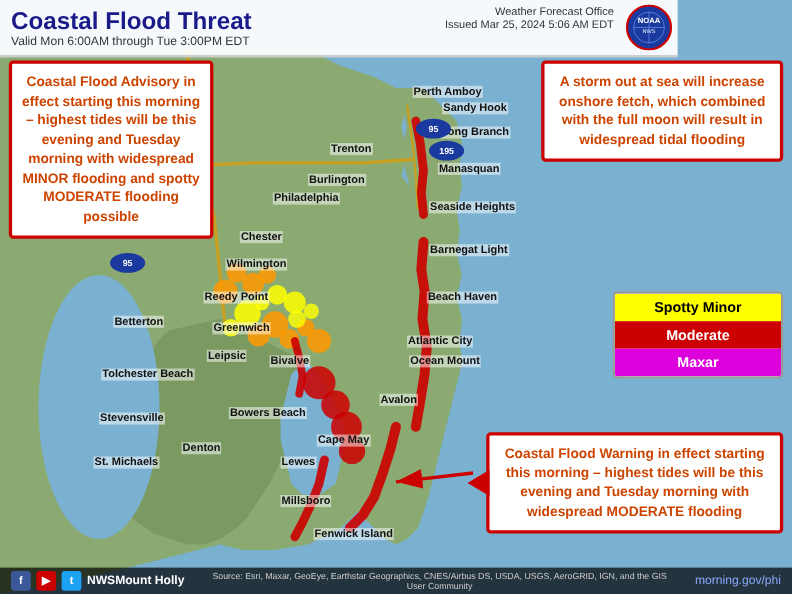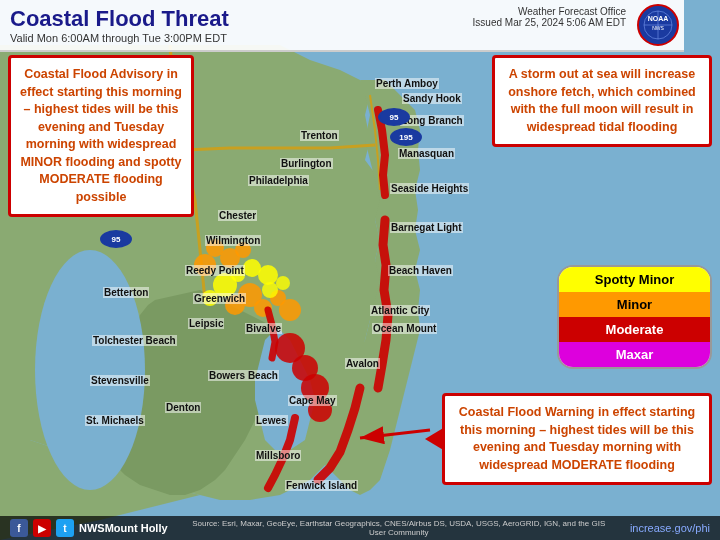--- a/index.html
+++ b/index.html
@@ -17,21 +17,21 @@
       top: 0; left: 0;
       width: 720px;
       height: 540px;
       background: linear-gradient(160deg, #3a6b9a 0%, #4a7aaa 20%, #5a8abb 40%, #6a9acc 60%, #4a7aaa 80%, #3a6b9a 100%);
     }
 
     
     #header {
       position: absolute;
       top: 0; left: 0;
-      width: 684px;
+      width: 616px;
       background: rgba(255,255,255,0.92);
       padding: 6px 10px;
       display: flex;
       justify-content: space-between;
       align-items: flex-start;
       border-bottom: 2px solid #ccc;
     }
 
     #title-block {
       flex: 1;
@@ -135,21 +135,21 @@
     }
 
     
     #legend {
       position: absolute;
       top: 265px;
       right: 8px;
       width: 155px;
       background: white;
       border: 2px solid #999;
-      border-radius: 16px;
+      border-radius: 4px;
       overflow: hidden;
     }
 
     .legend-item {
       display: flex;
       align-items: center;
       justify-content: center;
       padding: 5px 10px;
       font-weight: bold;
       font-size: 13px;
@@ -377,29 +377,28 @@
     <div class="map-label" style="top: 415px; left: 255px;">Lewes</div>
     <div class="map-label" style="top: 450px; left: 255px;">Millsboro</div>
     <div class="map-label" style="top: 480px; left: 285px;">Fenwick Island</div>
     <div class="highway-shield highway-interstate" style="top: 230px; left: 100px;">95</div>
     <div class="highway-shield highway-interstate" style="top: 108px; left: 378px;">95</div>
     <div class="highway-shield highway-interstate" style="top: 128px; left: 390px;">195</div>
   </div>
 
 <div id="legend">
   <div class="legend-item legend-spotty-minor">Spotty Minor</div>
-  <div class="legend-item legend-minor">Minor</div>
   <div class="legend-item legend-moderate">Moderate</div>
   <div class="legend-item legend-major">Maxar</div>
 </div>
 
 <div id="advisory-box-bottom">Coastal Flood Warning in effect starting this morning – highest tides will be this evening and Tuesday morning with widespread MODERATE flooding</div>
 
 <div id="footer">
   <div id="social-icons">
     <div class="social-icon fb-icon">f</div>
     <div class="social-icon yt-icon">▶</div>
     <div class="social-icon tw-icon">t</div>
     <span id="nws-handle">NWSMount Holly</span>
   </div>
   <div id="source-text">Source: Esri, Maxar, GeoEye, Earthstar Geographics, CNES/Airbus DS, USDA, USGS, AeroGRID, IGN, and the GIS User Community</div>
-  <div id="website">increase.gov/phi</div>
+  <div id="website">morning.gov/phi</div>
 </div>
 
 </body></html>

